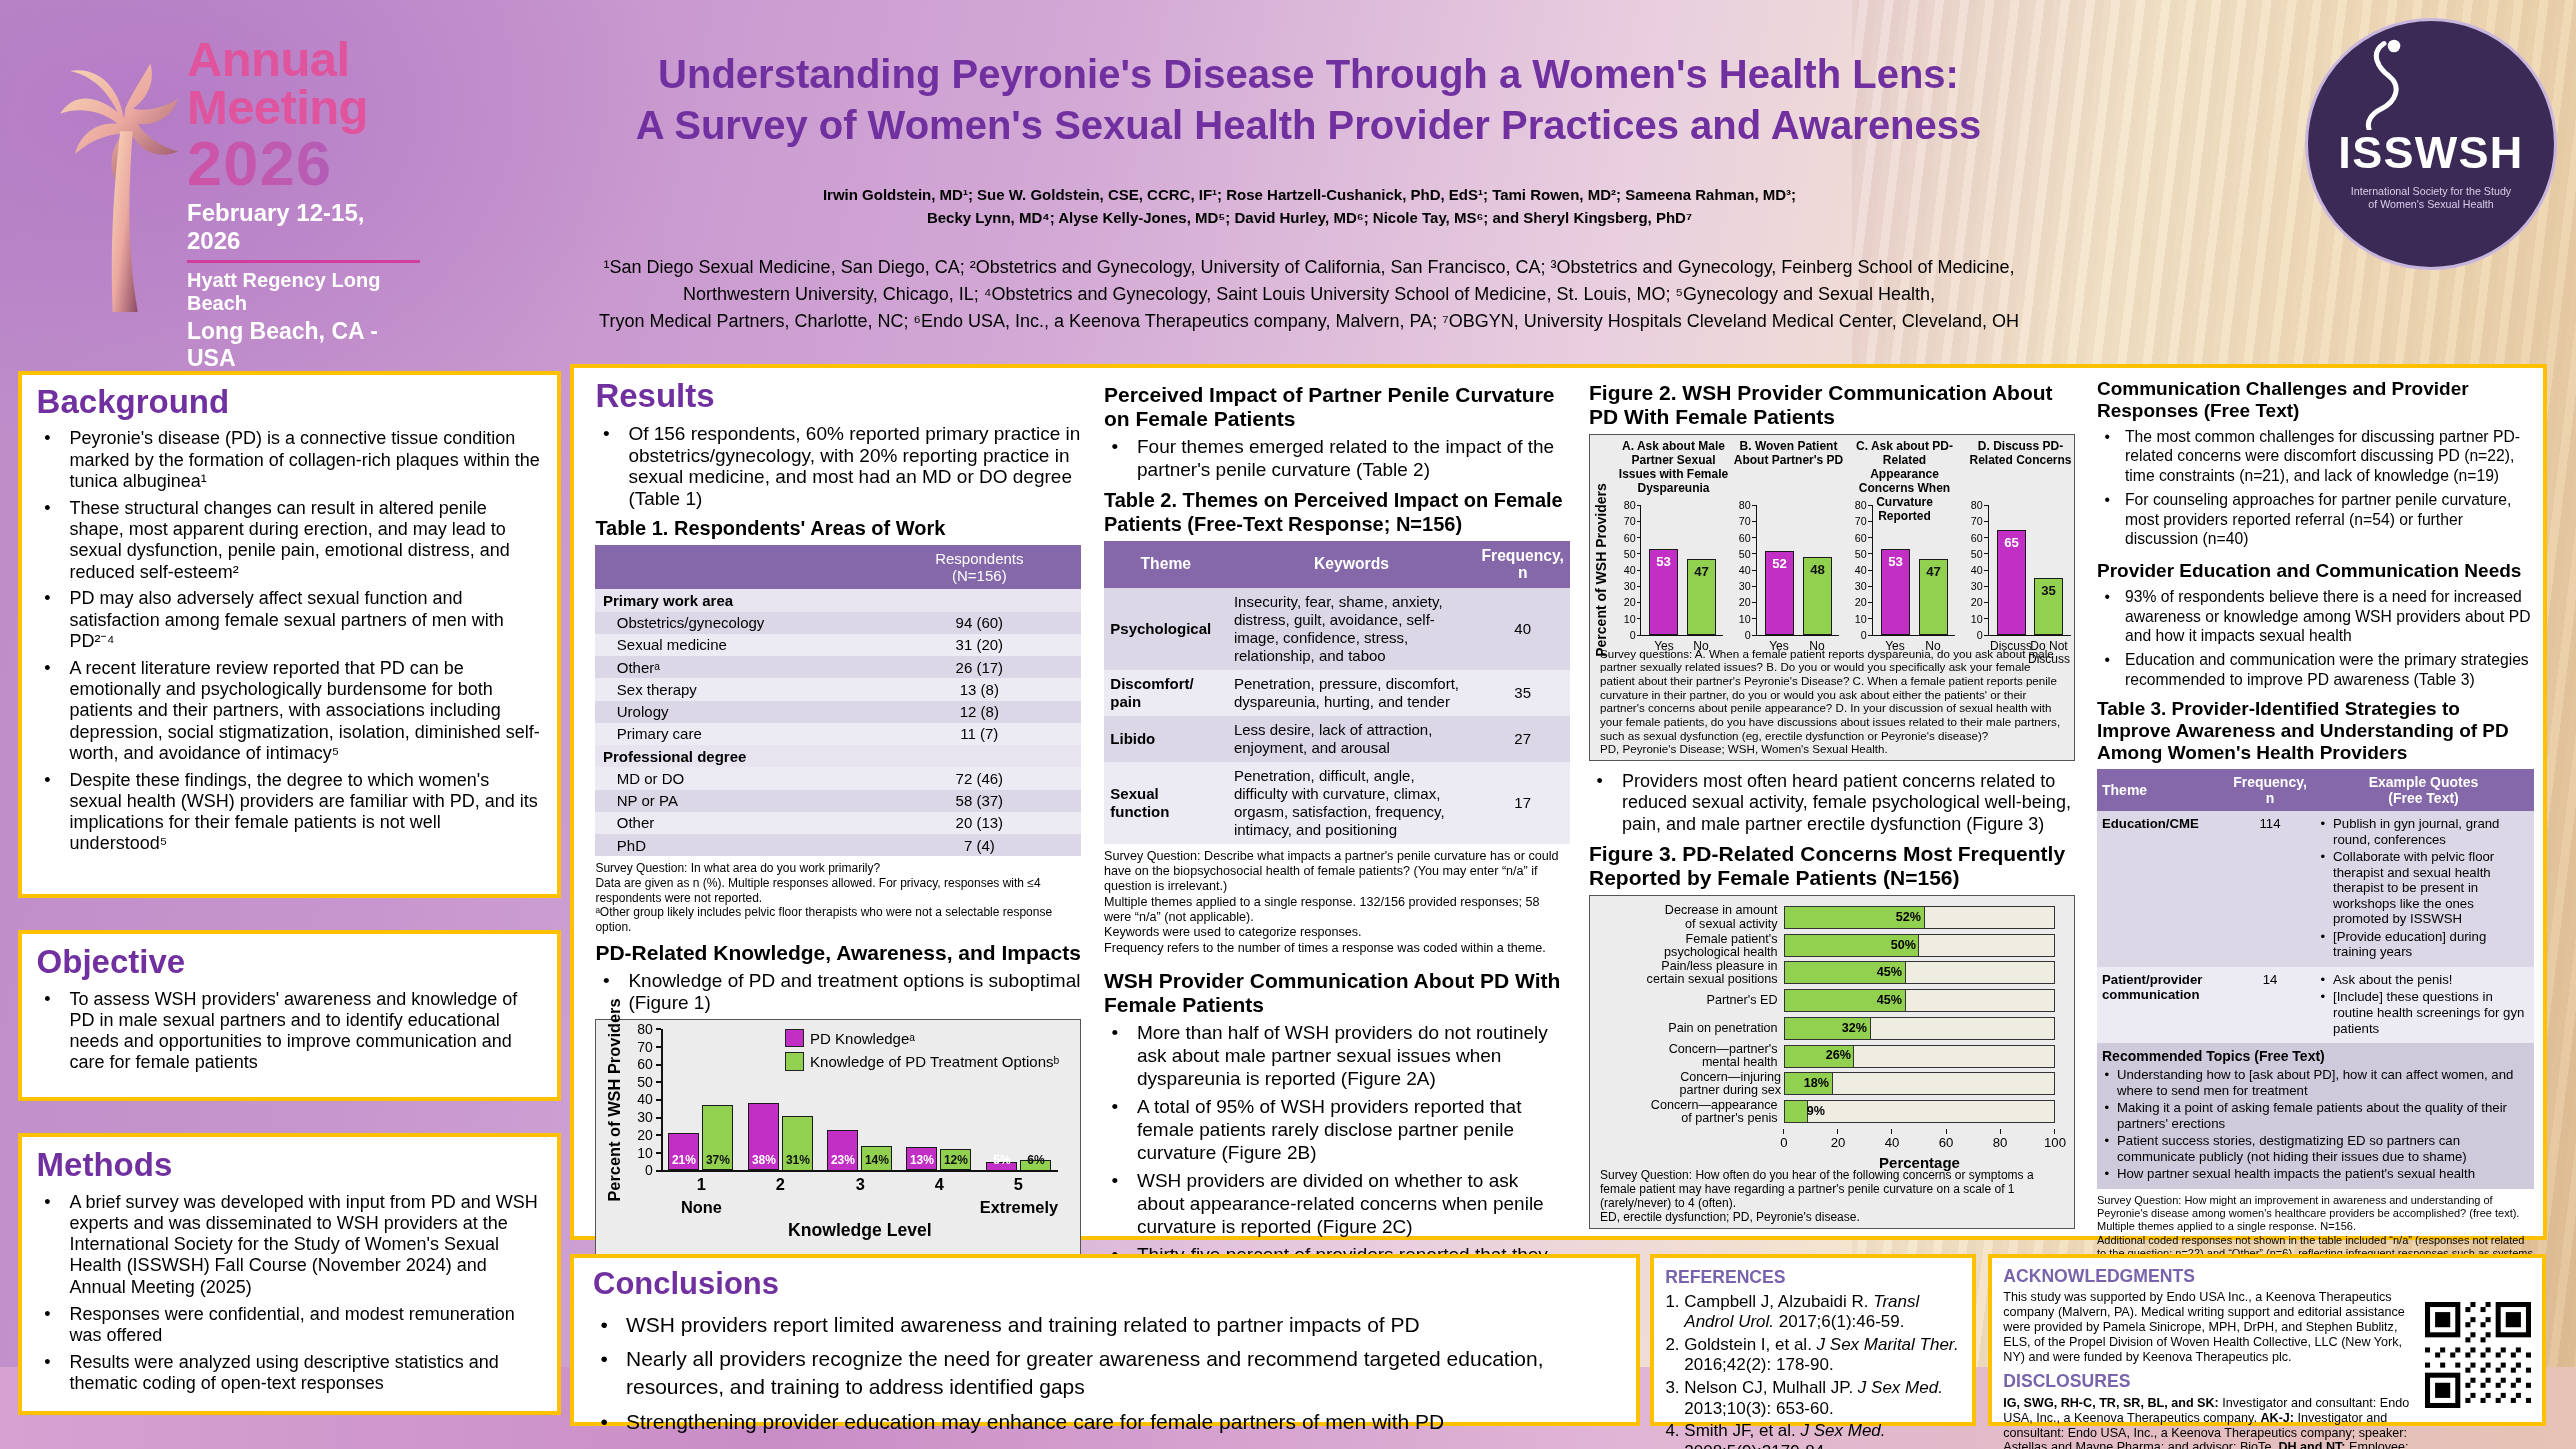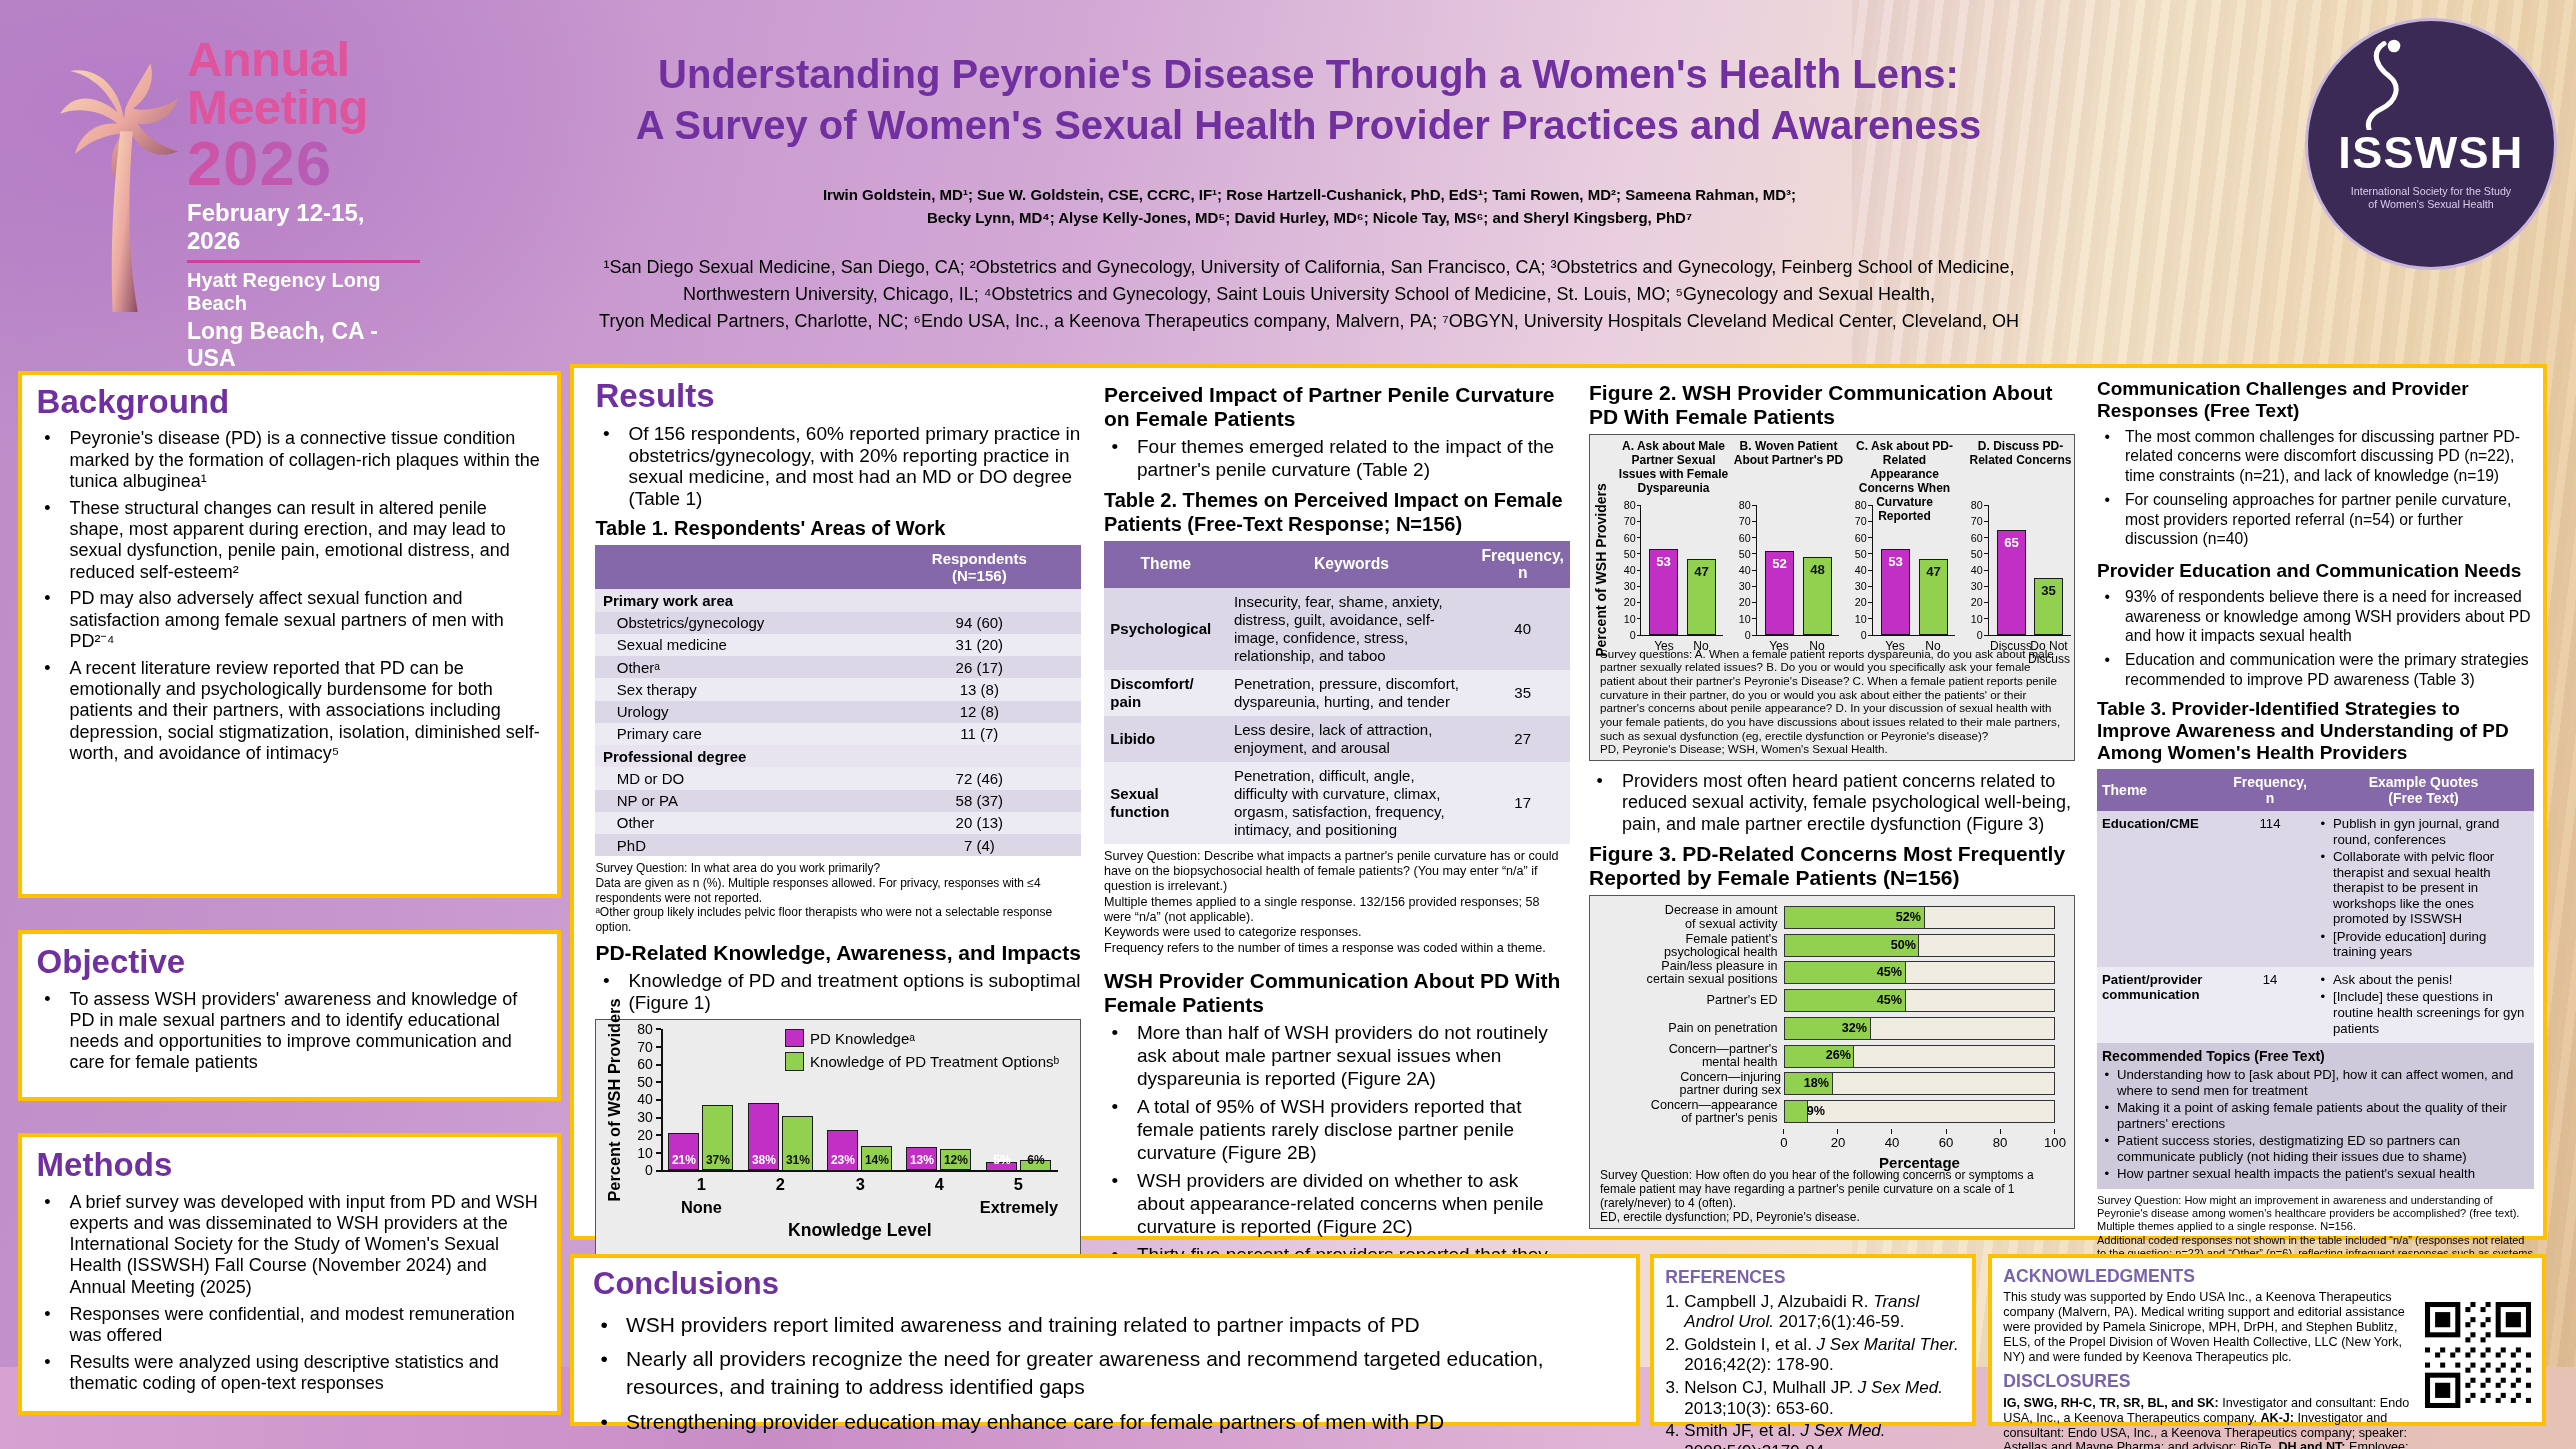--- a/index.html
+++ b/index.html
@@ -43,21 +43,21 @@
   .p-central{left:570px;top:364px;width:1977px;height:876px;}
   .col{position:absolute;top:11.3px;}
   .col1{left:21.4px;width:486px;}
   .col2{left:530px;top:15px;width:466px;}
   .col3{left:1015px;top:12.6px;width:486px;}
   .col4{left:1523px;top:10px;width:437px;}
   .col1 .bl li{font-size:19px;line-height:1.15;}
   .res-subhead{color:#000000;font-weight:bold;font-size:21px;line-height:1.15;margin:6.3px 0 5px 0;}
   .tbl-title{font-weight:bold;font-size:20px;line-height:1.2;margin:3.8px 0 5px 0;}
   table{border-collapse:collapse;width:100%;}
-  .t1 th{background:#8568A9;color:#fff;font-weight:bold;font-size:15px;padding:5px 6.3px;white-space:pre-line;line-height:1.15;margin-top:16px;}
+  .t1 th{background:#8568A9;color:#fff;font-weight:normal;font-size:15px;padding:5px 6.3px;white-space:pre-line;line-height:1.15;margin-top:16px;}
   .t1 td{font-size:15px;padding:2.5px 7.6px;line-height:1.15;}
   .t1 td.val{text-align:center;width:151px;}
   tr.sec td{font-weight:bold;background:#E7E4F0;}
   tr.d td{background:#DBD7E7;}
   tr.l td{background:#ECEAF3;}
   tr.ind td.lab{padding-left:21.4px;}
   .foot{font-size:12px;line-height:1.22;white-space:pre-line;margin-top:5px;}
   .fig-title{font-weight:bold;font-size:21px;line-height:1.15;margin:6.3px 0 5px 0;}
   .figbox{position:relative;background:#ECECEC;border:1.9px solid #555;box-sizing:border-box;width:100%;}
   #fig1{height:283px;}
@@ -157,20 +157,21 @@
 of Women's Sexual Health</div>
   </div>
 
   <div class="panel p-background leftcol">
     <div class="sec-title">Background</div>
     <ul class="bl">
       <li>Peyronie's disease (PD) is a connective tissue condition marked by the formation of collagen-rich plaques within the tunica albuginea¹</li>
       <li>These structural changes can result in altered penile shape, most apparent during erection, and may lead to sexual dysfunction, penile pain, emotional distress, and reduced self-esteem²</li>
       <li>PD may also adversely affect sexual function and satisfaction among female sexual partners of men with PD²⁻⁴</li>
       <li>A recent literature review reported that PD can be emotionally and psychologically burdensome for both patients and their partners, with associations including depression, social stigmatization, isolation, diminished self-worth, and avoidance of intimacy⁵</li>
+      <li>Despite these findings, the degree to which women's sexual health (WSH) providers are familiar with PD, and its implications for their female patients is not well understood⁵</li>
     </ul>
   </div>
 
   <div class="panel p-objective leftcol">
     <div class="sec-title">Objective</div>
     <ul class="bl">
         <li>To assess WSH providers' awareness and knowledge of PD in male sexual partners and to identify educational needs and opportunities to improve communication and care for female patients</li>
       </ul>
   </div>
 

